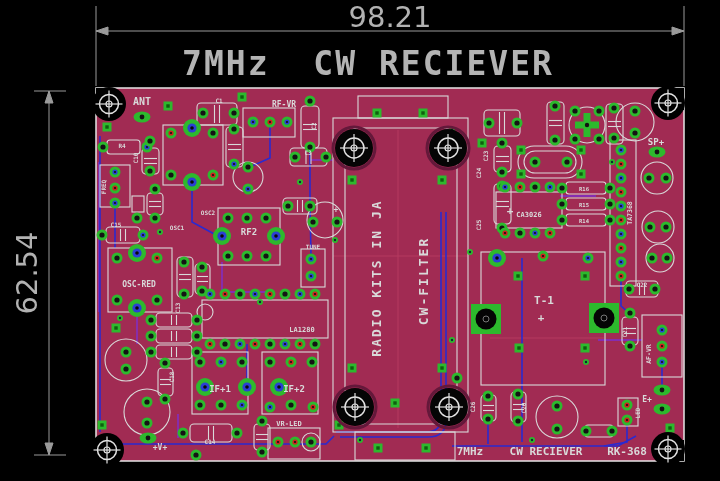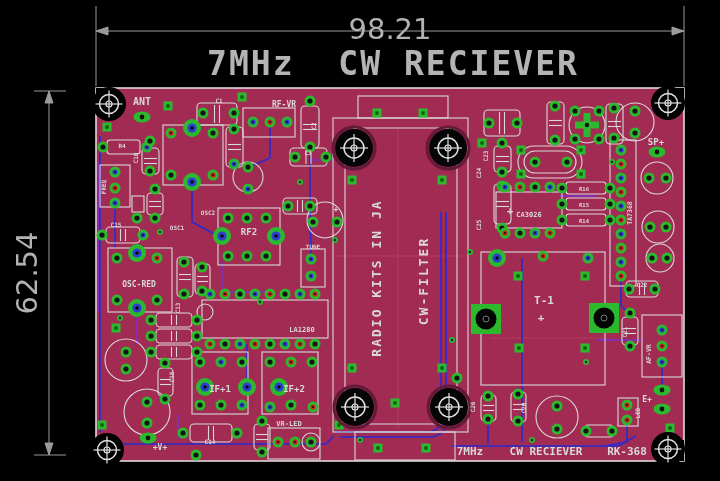--- a/index.html
+++ b/index.html
@@ -1,21 +1,21 @@
 <!DOCTYPE html>
 <html><head>
 <meta charset="utf-8">
 <style>
   html,body{margin:0;padding:0;background:#000;}
   #stage{position:relative;width:720px;height:481px;background:#000;overflow:hidden;
          font-family:"DejaVu Sans Mono", monospace;}
   #pcb-svg{position:absolute;left:0;top:0;}
   .title{position:absolute;left:368px;top:44px;transform:translateX(-50%);
-         color:#b4b4b4;font-size:33px;font-weight:bold;letter-spacing:2px;white-space:pre;margin-left:25px;}
-  .dim-h{position:absolute;left:390px;top:12px;transform:translateX(-50%);
+         color:#b4b4b4;font-size:33px;font-weight:bold;letter-spacing:2px;white-space:pre;}
+  .dim-h{position:absolute;left:390px;top:0px;transform:translateX(-50%);
          color:#b2b2b2;font-size:29px;font-family:"DejaVu Sans", sans-serif;}
   .dim-v{position:absolute;left:27px;top:273px;transform:translate(-50%,-50%) rotate(-90deg);
          color:#b2b2b2;font-size:29px;font-family:"DejaVu Sans", sans-serif;white-space:nowrap;}
 </style>
 </head>
 <body>
 
 <div id="stage">
   <svg id="pcb-svg" width="720" height="481">
     <rect x="0" y="0" width="720" height="481" fill="#000"></rect>

